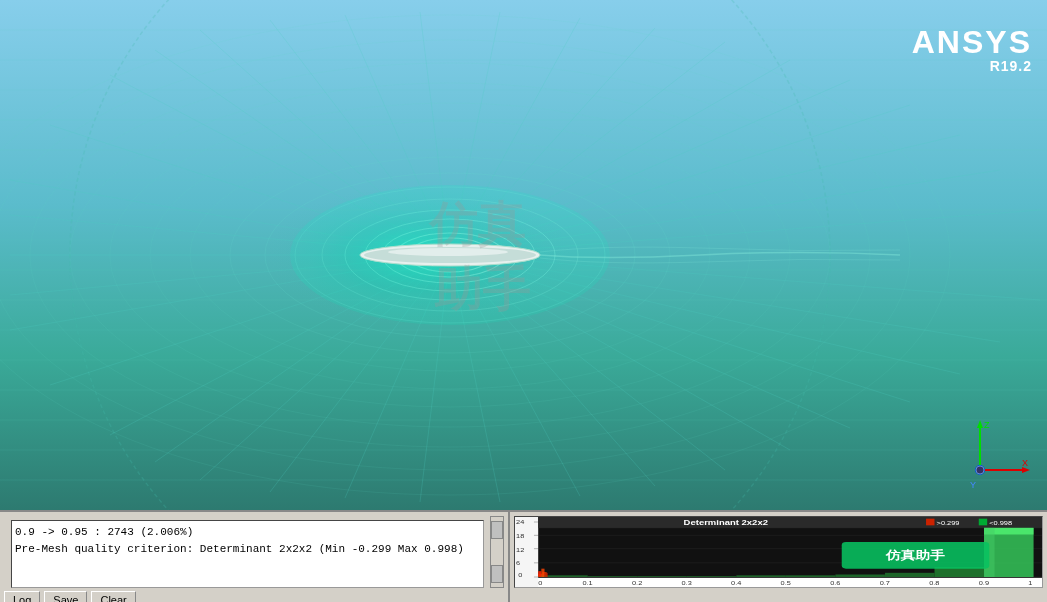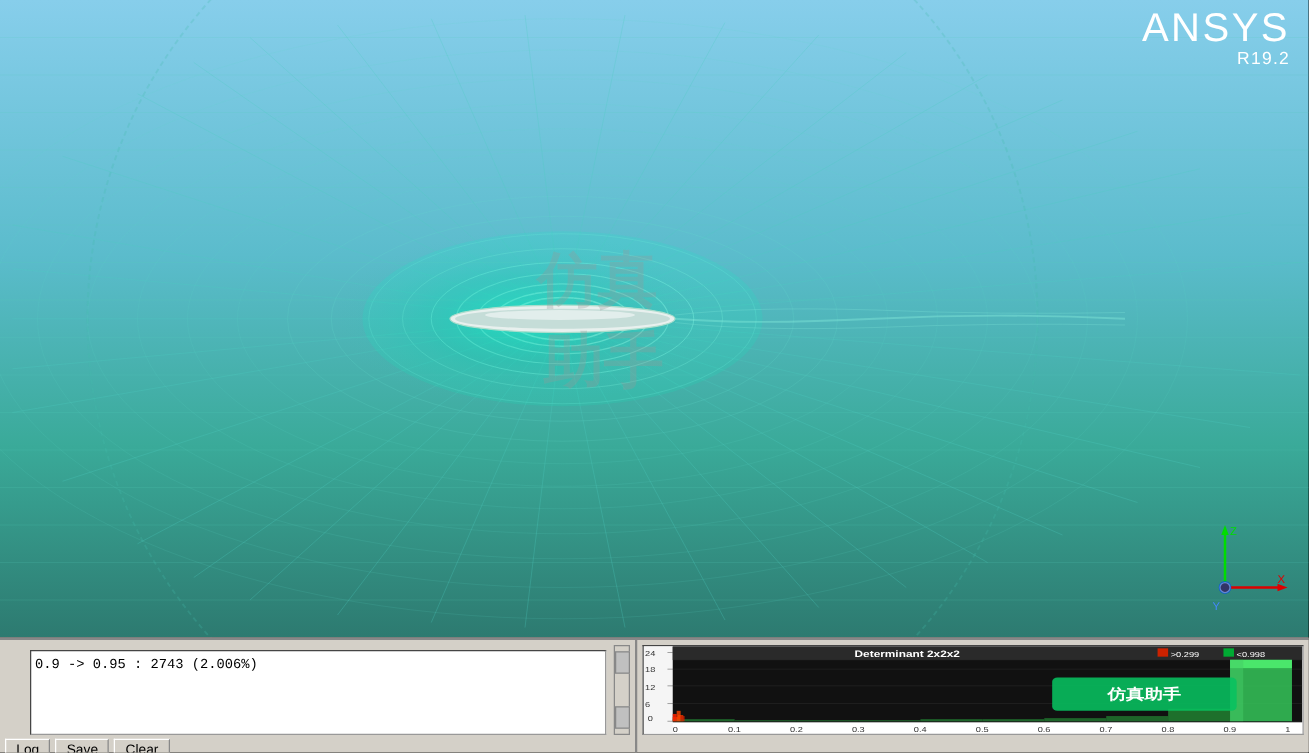--- a/index.html
+++ b/index.html
@@ -23,25 +23,25 @@
     
     #mesh-canvas {
       position: absolute;
       top: 0; left: 0;
       width: 100%; height: 100%;
     }
 
     
     #ansys-brand {
       position: absolute;
-      top: 6px;
+      top: 26px;
       right: 15px;
       text-align: right;
       color: #fff;
-      font-weight: normal;
+      font-weight: bold;
     }
     #ansys-title {
       font-size: 32px;
       letter-spacing: 2px;
       line-height: 1;
     }
     #ansys-version {
       font-size: 14px;
       letter-spacing: 1px;
       text-align: right;
@@ -280,24 +280,25 @@
 
   <div id="ansys-brand">
     <div id="ansys-title">ANSYS</div>
     <div id="ansys-version">R19.2</div>
   </div>
 </div>
 
 <div id="bottom-panel">
 
   <div id="info-panel">
-    <div style="display:flex; height:72px; margin:4px 4px 0 20px;">
+    <div style="display:flex; height:72px; margin:4px 4px 0 7px;">
       <div id="info-text-area">
         <div style="font-size:11px; font-family: 'Courier New', monospace; line-height:1.5;">
           <div>0.9 -&gt; 0.95 : 2743 (2.006%)</div>
+          <div>Pre-Mesh quality criterion: Determinant 2x2x2 (Min -0.299 Max 0.998)</div>
         </div>
       </div>
       <div style="width:14px; background:#d4d0c8; border:1px solid #888; margin-left:2px; position:relative;">
         <div style="width:12px; height:18px; background:#c0c0c0; border:1px solid #888; position:absolute; top:4px; left:0;"></div>
         <div style="width:12px; height:18px; background:#c0c0c0; border:1px solid #888; position:absolute; bottom:4px; left:0;"></div>
       </div>
     </div>
     <div id="bottom-toolbar">
       <button class="toolbar-btn">Log</button>
       <button class="toolbar-btn">Save</button>

